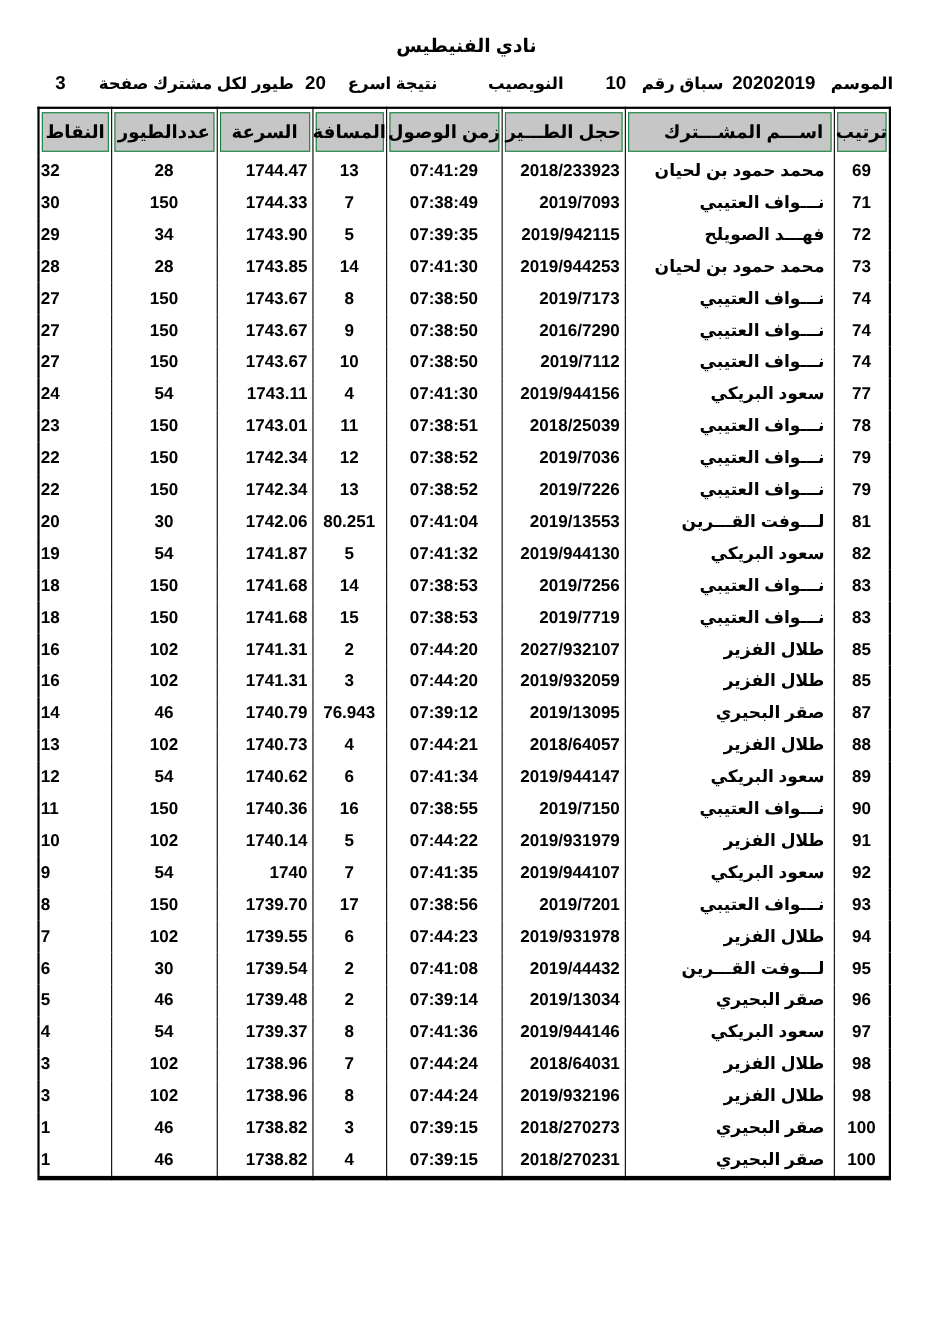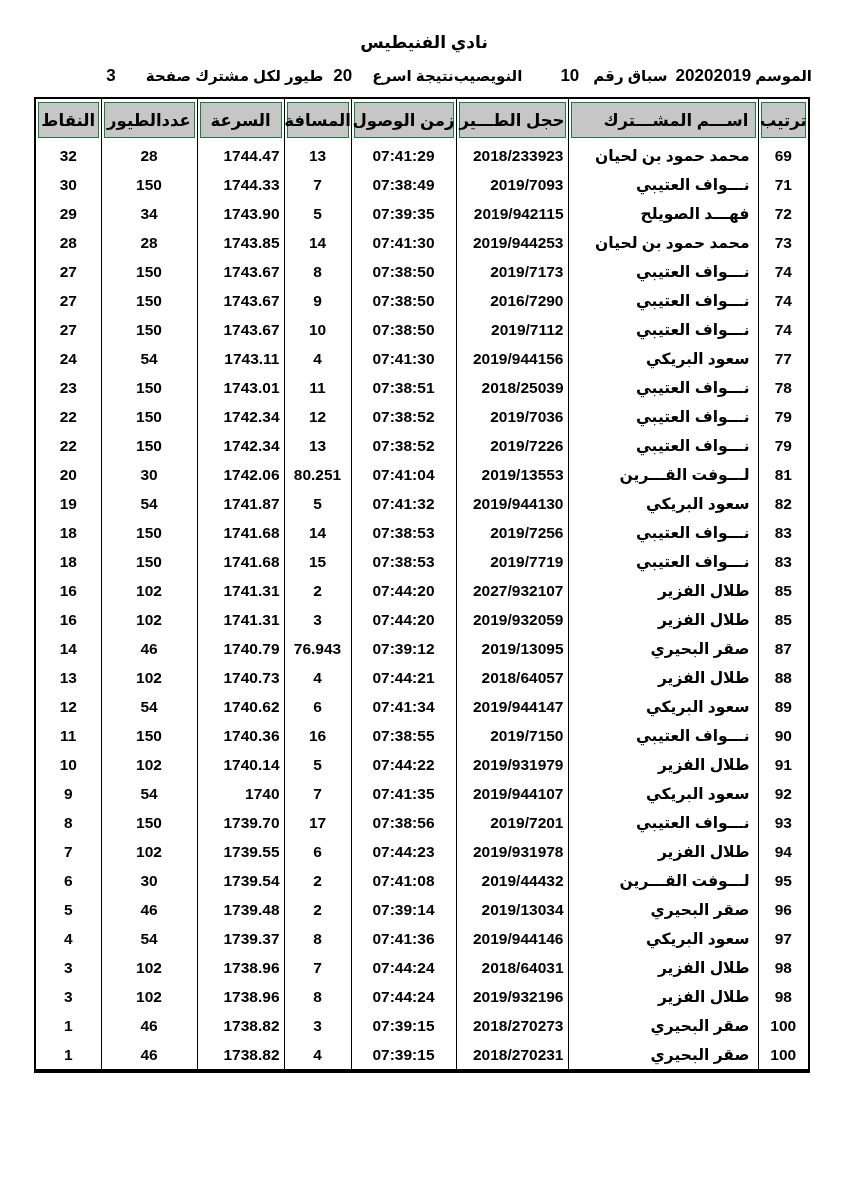--- a/index.html
+++ b/index.html
@@ -14,23 +14,23 @@
     position:absolute;top:32px;left:0;width:848px;
     text-align:center;font-size:17px;direction:rtl;
   }
 
   .info-line{
     position:absolute;top:64px;right:36px;left:36px;height:24px;
     direction:rtl;display:flex;align-items:center;font-size:15px;
     white-space:nowrap;
   }
   .info-line .num{font-size:17px;}
-  .ml4{margin-left:4px;}  .ml8{margin-left:8px;}
+  .ml4{margin-left:14px;}  .ml8{margin-left:8px;}
   .ml14{margin-left:14px;} .ml38{margin-left:38px;}
-  .ml46{} .ml20{margin-left:20px;}
+  .ml46{margin-left:46px;} .ml20{margin-left:20px;}
   .ml10{margin-left:10px;} .ml30{margin-left:30px;}
 
   table.results{
     position:absolute;top:97px;right:38px;
     width:774px;direction:rtl;border-collapse:collapse;table-layout:fixed;
     border-left:2px solid #000;border-right:2px solid #000;
     border-top:2px solid #000;border-bottom:4px solid #000;
   }
   col.w-rank{width:51px;}  col.w-name{width:190px;}
   col.w-ring{width:112px;} col.w-time{width:105px;}
@@ -51,21 +51,21 @@
   .hcell.h-right{justify-content:flex-start;padding-right:6px;}
 
   tbody td{height:27px;font-size:15.5px;vertical-align:middle;}
   td.c-rank{text-align:center;}
   td.c-name{text-align:right;padding-right:8px;padding-left:4px;}
   td.c-ring{text-align:right;padding-right:4px;padding-left:3px;}
   td.c-time{text-align:center;}
   td.c-dist{text-align:center;}
   td.c-speed{text-align:right;padding-right:4px;}
   td.c-birds{text-align:center;}
-  td.c-points{text-align:center;}
+  td.c-points{text-align:left;}
 </style>
 </head>
 <body>
 
 <div class="page">
 
   <div class="club-title">نادي الفنيطيس</div>
 
   <div class="info-line">
     <span class="ml4">الموسم</span>

